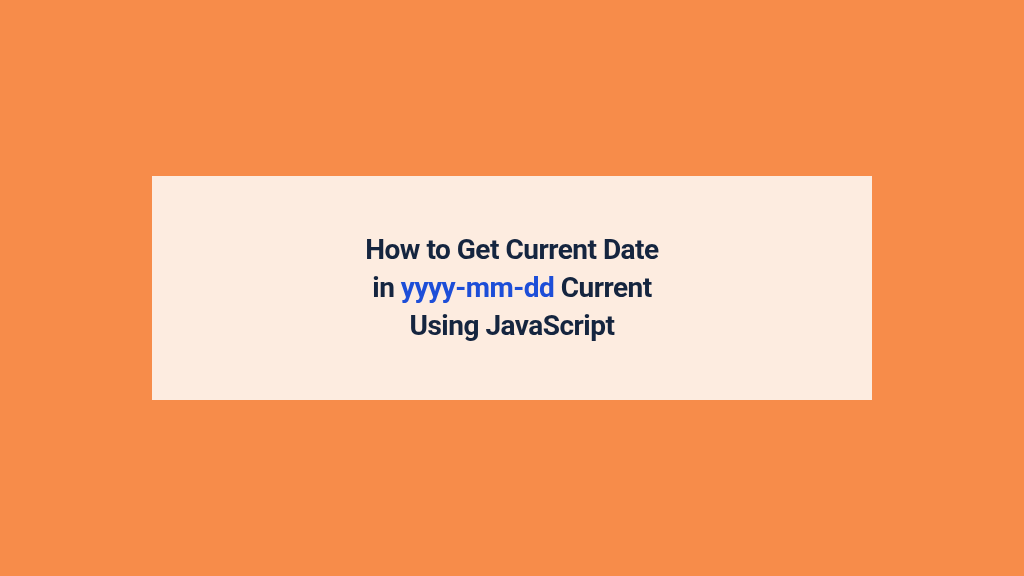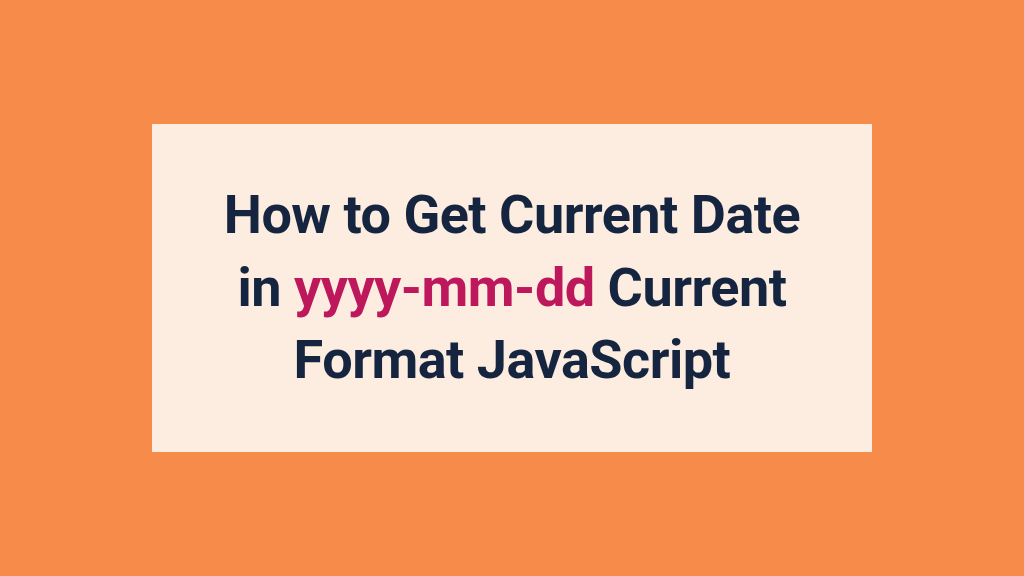--- a/index.html
+++ b/index.html
@@ -16,32 +16,32 @@
       justify-content: center;
       font-family: -apple-system, BlinkMacSystemFont, "Segoe UI", Roboto, "Helvetica Neue", Arial, sans-serif;
     }
     .card {
       background: #fdece0;
       width: 720px;
       padding: 55px 40px;
       text-align: center;
     }
     .title {
-      font-size: 54px;
+      font-size: 28px;
       font-weight: 700;
       line-height: 1.35;
       color: #15253f;
       letter-spacing: -0.5px;
     }
     .highlight {
-      color: #be185d;
+      color: #1d4ed8;
     }
   </style>
 </head>
 <body>
 
 <div class="card">
   <h1 class="title">
     <span>How to Get Current Date</span><br>
     <span>in </span><span class="highlight">yyyy-mm-dd</span><span> Current</span><br>
-    <span>Format JavaScript</span>
+    <span>Using JavaScript</span>
   </h1>
 </div>
 
 </body></html>

